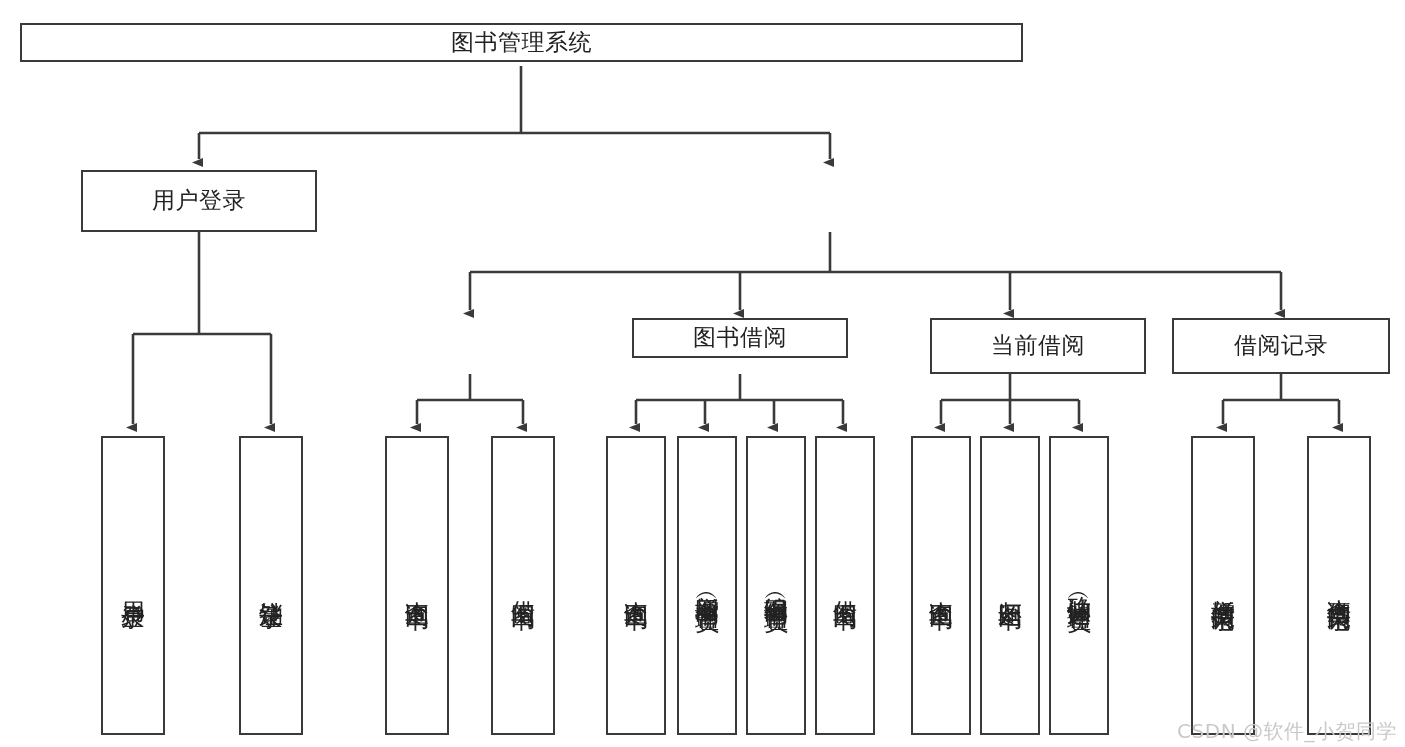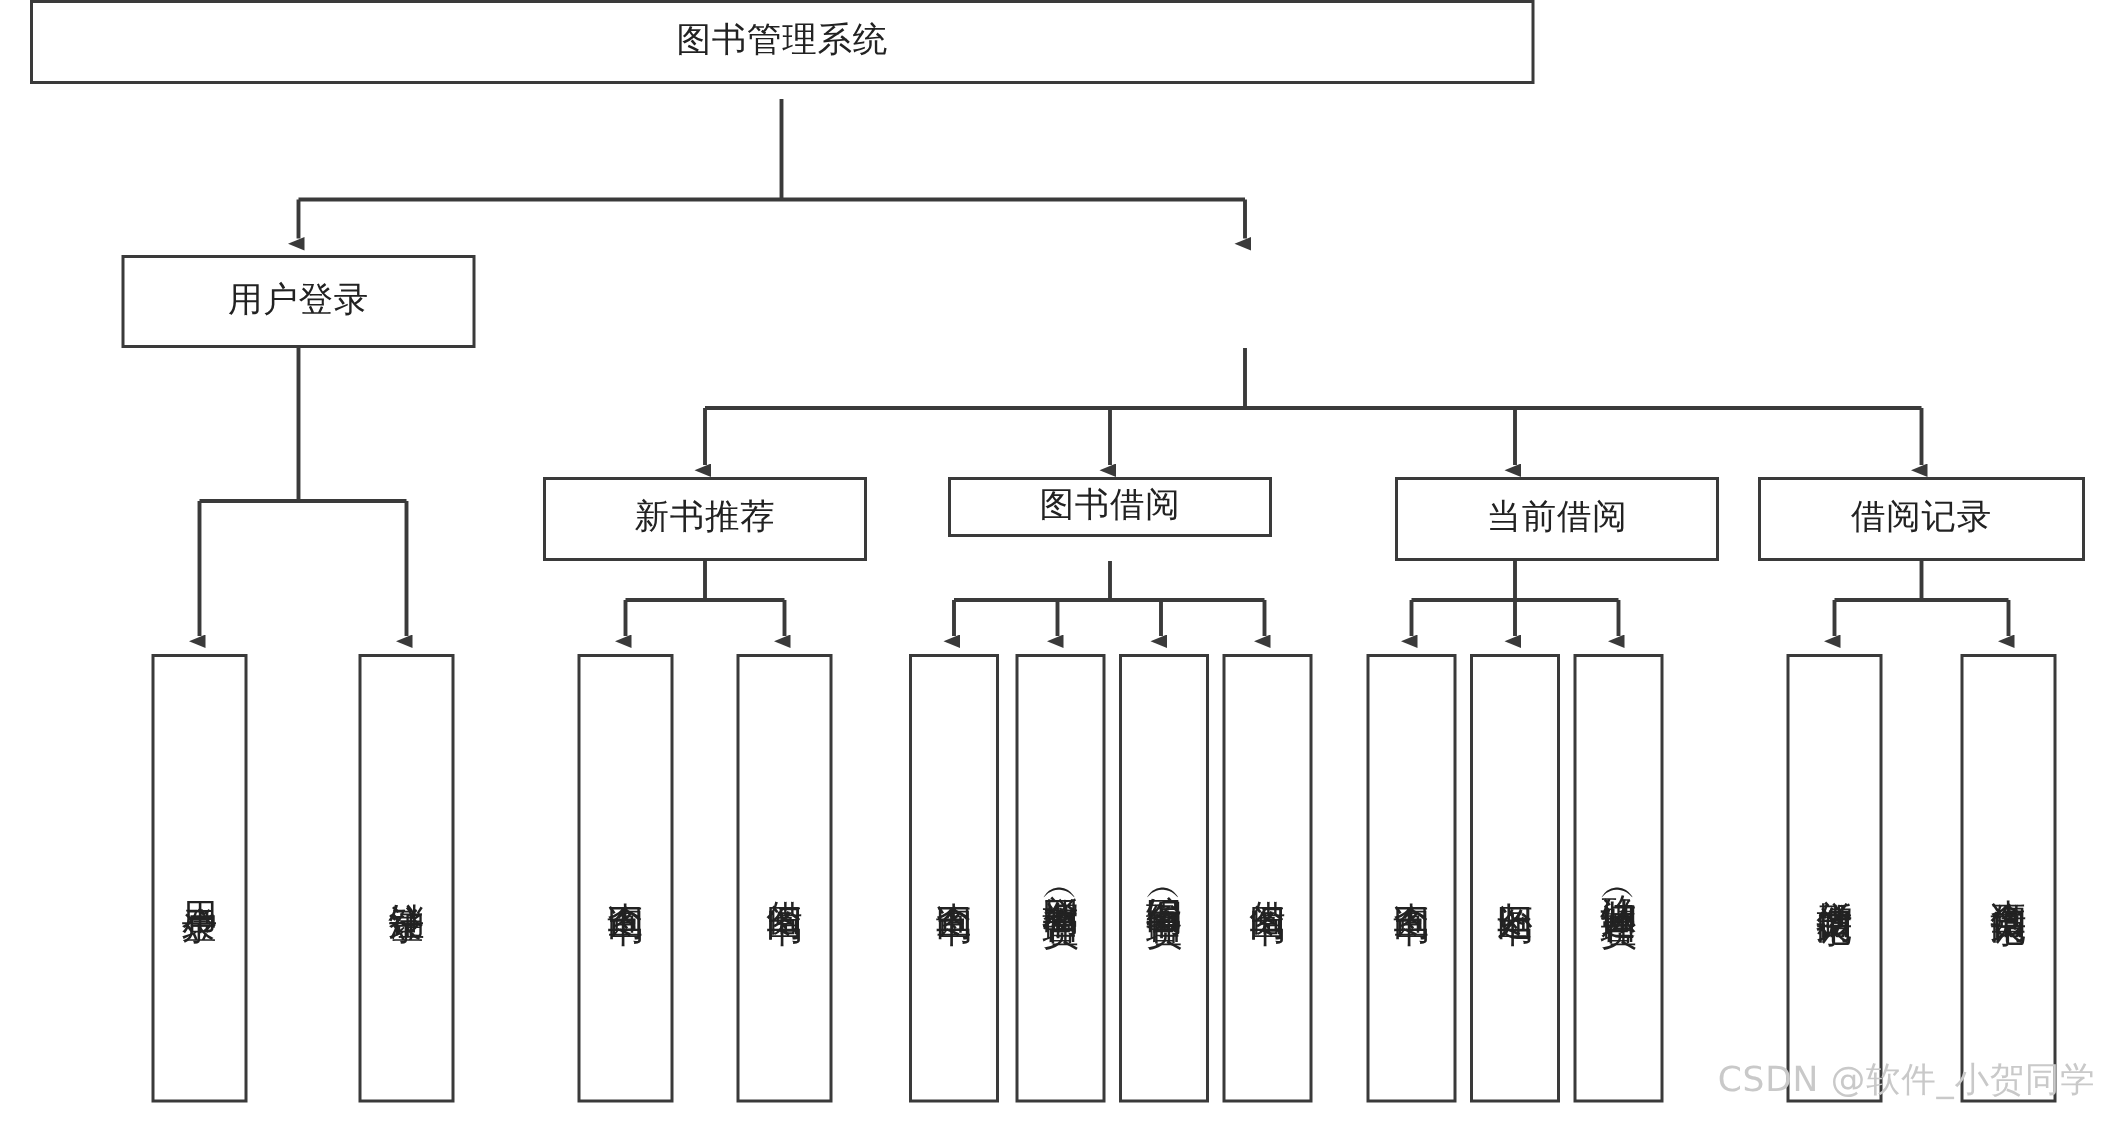--- a/index.html
+++ b/index.html
@@ -51,22 +51,22 @@
   }
   .node.v .vtext {
     writing-mode: vertical-rl;
     text-orientation: upright;
     white-space: pre;
     display: block;
   }
   .watermark {
     position: absolute;
     right: 8px;
-    bottom: 12px;
-    font-size: 23px;
+    bottom: 2px;
+    font-size: 20px;
     color: #c9c9c9;
     letter-spacing: 0.5px;
     z-index: 3;
     white-space: nowrap;
   }
 </style>
 </head>
 <body>
 
 <div id="canvas">
@@ -114,25 +114,24 @@
       <path d="M 1010 400 L 1010 424" marker-end="url(#arrow)"></path>
       <path d="M 1079 400 L 1079 424" marker-end="url(#arrow)"></path>
 
       <path d="M 1281 374 L 1281 400"></path>
       <path d="M 1223 400 L 1339 400"></path>
       <path d="M 1223 400 L 1223 424" marker-end="url(#arrow)"></path>
       <path d="M 1339 400 L 1339 424" marker-end="url(#arrow)"></path>
     </g>
   </svg>
 
-  <div class="node h" style="left:20px; top:0; width:1003px; height:56px;">图书管理系统</div>
+  <div class="node h" style="left:20px; top:23px; width:1003px; height:39px;">图书管理系统</div>
 
   <div class="node h" style="left:81px; top:170px; width:236px; height:62px;">用户登录</div>
 
-  <div class="node h" style="left:362px; top:318px; width:216px; height:56px;">新书推荐</div>
   <div class="node h" style="left:632px; top:318px; width:216px; height:40px;">图书借阅</div>
   <div class="node h" style="left:902px; top:318px; width:216px; height:56px;margin-left:28px;">当前借阅</div>
   <div class="node h" style="left:1172px; top:318px; width:218px; height:56px;">借阅记录</div>
 
   <div class="node v" style="left:101px; top:436px; width:64px; height:299px;">
     <span class="vtext">用户登录</span>
   </div>
   <div class="node v" style="left:239px; top:436px; width:64px; height:299px;">
     <span class="vtext">注销登录</span>
   </div>

